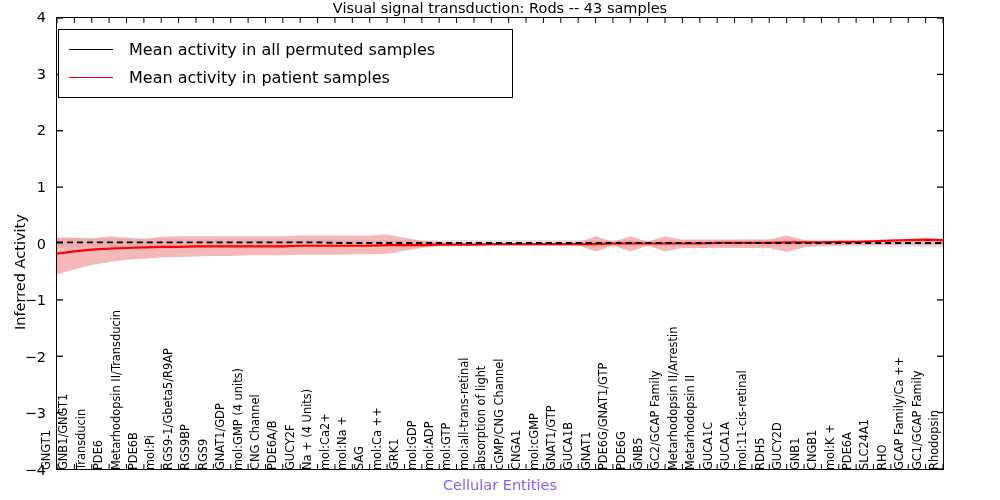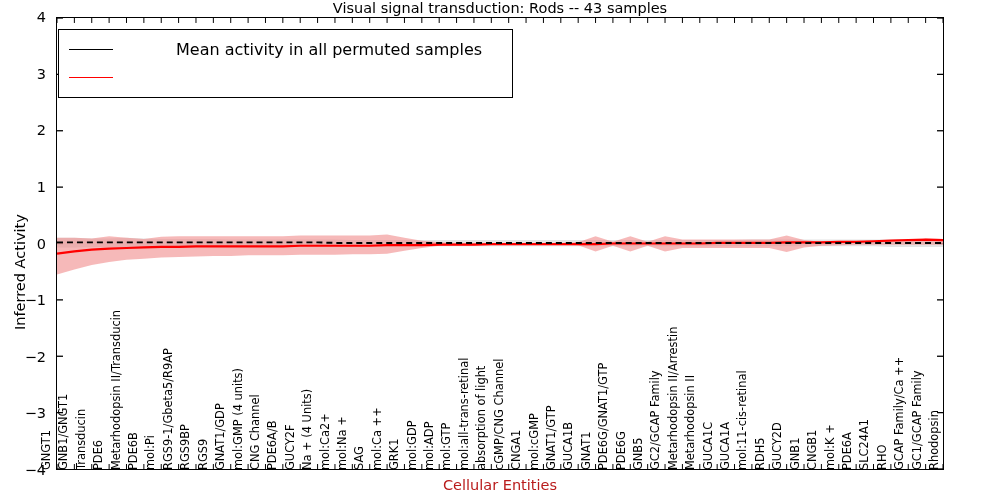--- a/index.html
+++ b/index.html
@@ -9,29 +9,29 @@
   #chart-title{position:absolute;left:56px;top:0px;width:888px;height:17px;
        text-align:center;font-size:14.5px;line-height:17px;color:#000;white-space:nowrap;}
   #plot-frame{position:absolute;left:56px;top:17px;width:888px;height:453px;
        border:1.3px solid #000;box-sizing:border-box;background:#fff;}
   #plot-svg{position:absolute;left:0;top:0;width:100%;height:100%;display:block;}
   .ytick-label{position:absolute;right:0;width:46px;text-align:right;
        font-size:14.5px;line-height:14px;color:#000;}
   #ylabel{position:absolute;font-size:14.5px;color:#000;white-space:nowrap;
        transform-origin:0 0;transform:rotate(-90deg);left:12px;top:330px;}
   #xlabel{position:absolute;left:56px;top:477px;width:888px;text-align:center;
-       font-size:14.5px;color:#b91c1c;}
+       font-size:14.5px;color:#8b5cf6;}
   #xticks{position:absolute;left:56px;top:470px;width:888px;height:0;}
   .xtick-label{position:absolute;font-size:11.4px;line-height:11px;color:#000;
        white-space:nowrap;transform-origin:0 100%;transform:rotate(-90deg);
        bottom:0;text-align:left;}
   #legend{position:absolute;left:58px;top:29px;width:455px;height:69px;
        border:1.3px solid #000;background:#fff;box-sizing:border-box;
        padding:5px 0 0 0;}
-  .legend-row{display:flex;align-items:center;height:28px;padding-left:10px;gap:47px;}
+  .legend-row{display:flex;align-items:center;height:28px;padding-left:10px;}
   .legend-swatch{width:44px;height:0;border-top:1.6px solid #000;margin-right:16px;}
   .legend-swatch.red{border-top-color:#ff0000;}
   .legend-text{font-size:16px;color:#000;white-space:nowrap;}
 </style>
 </head>
 <body>
 
 <div id="root">
 
   <div id="chart-title">Visual signal transduction: Rods -- 43 samples</div>
@@ -240,16 +240,17 @@
 
   <div id="xlabel">Cellular Entities</div>
 
   <div id="legend">
     <div class="legend-row">
       <span class="legend-swatch"></span>
       <span class="legend-text">Mean activity in all permuted samples</span>
     </div>
     <div class="legend-row">
       <span class="legend-swatch red"></span>
+      <span class="legend-text">Mean activity in patient samples</span>
     </div>
   </div>
 
 </div>
 
 </body></html>

